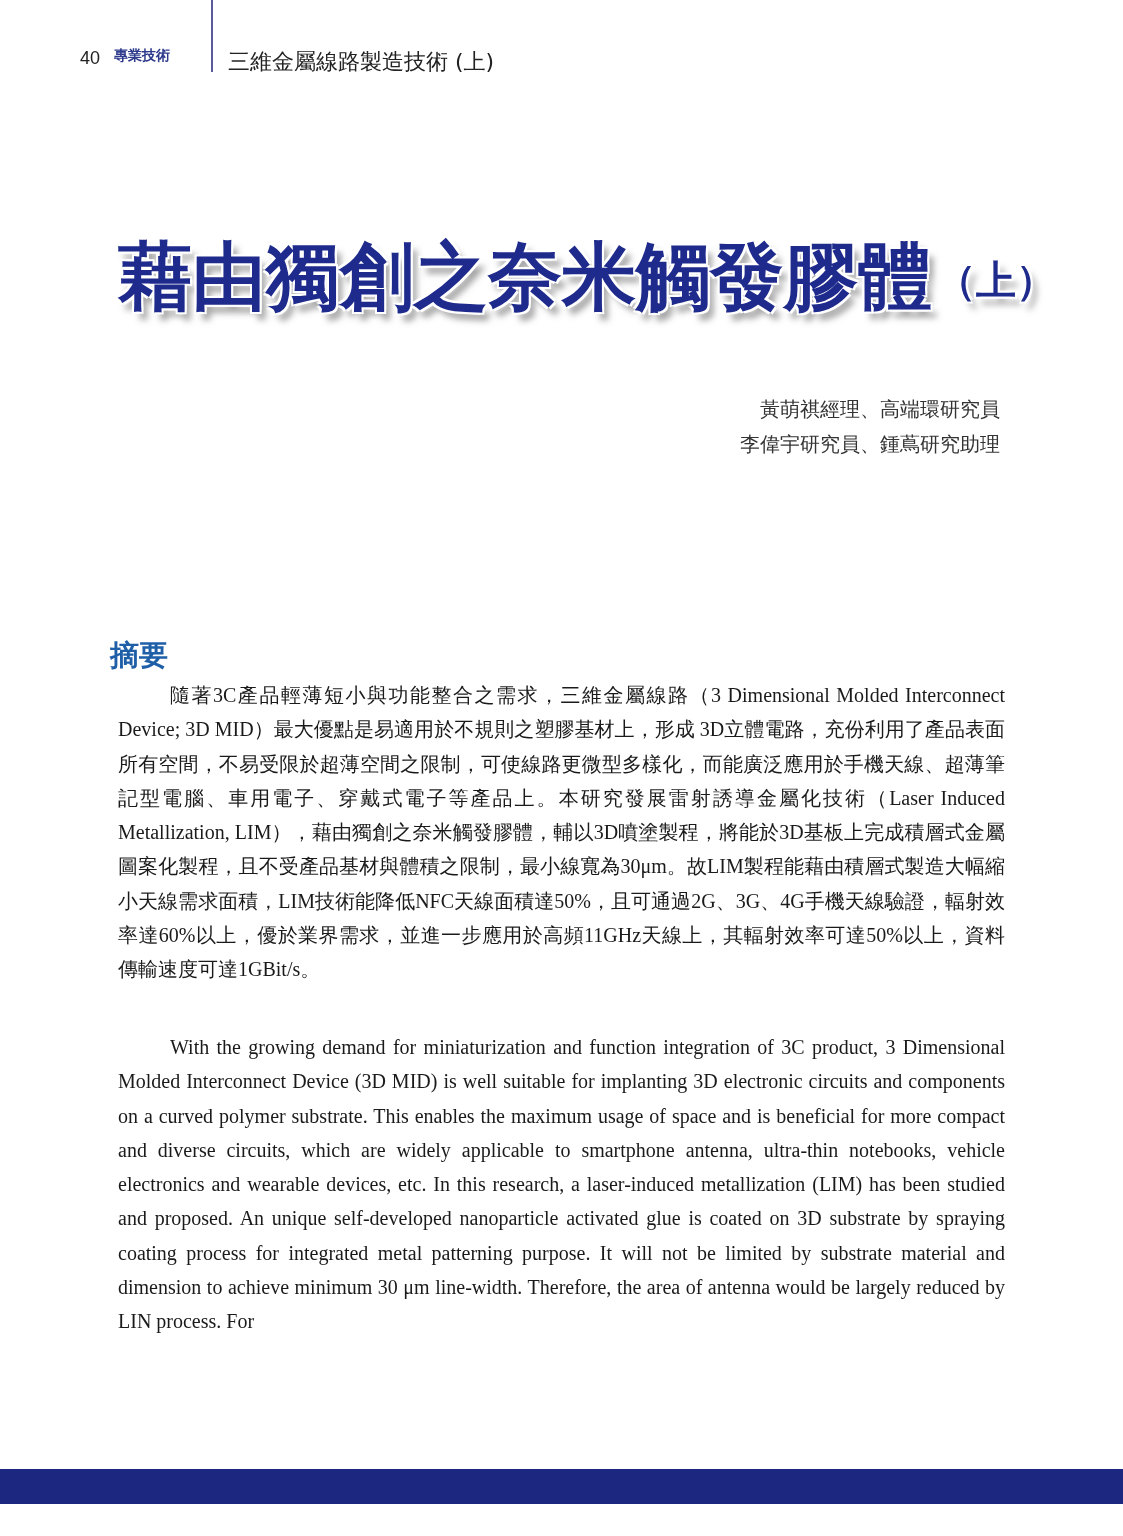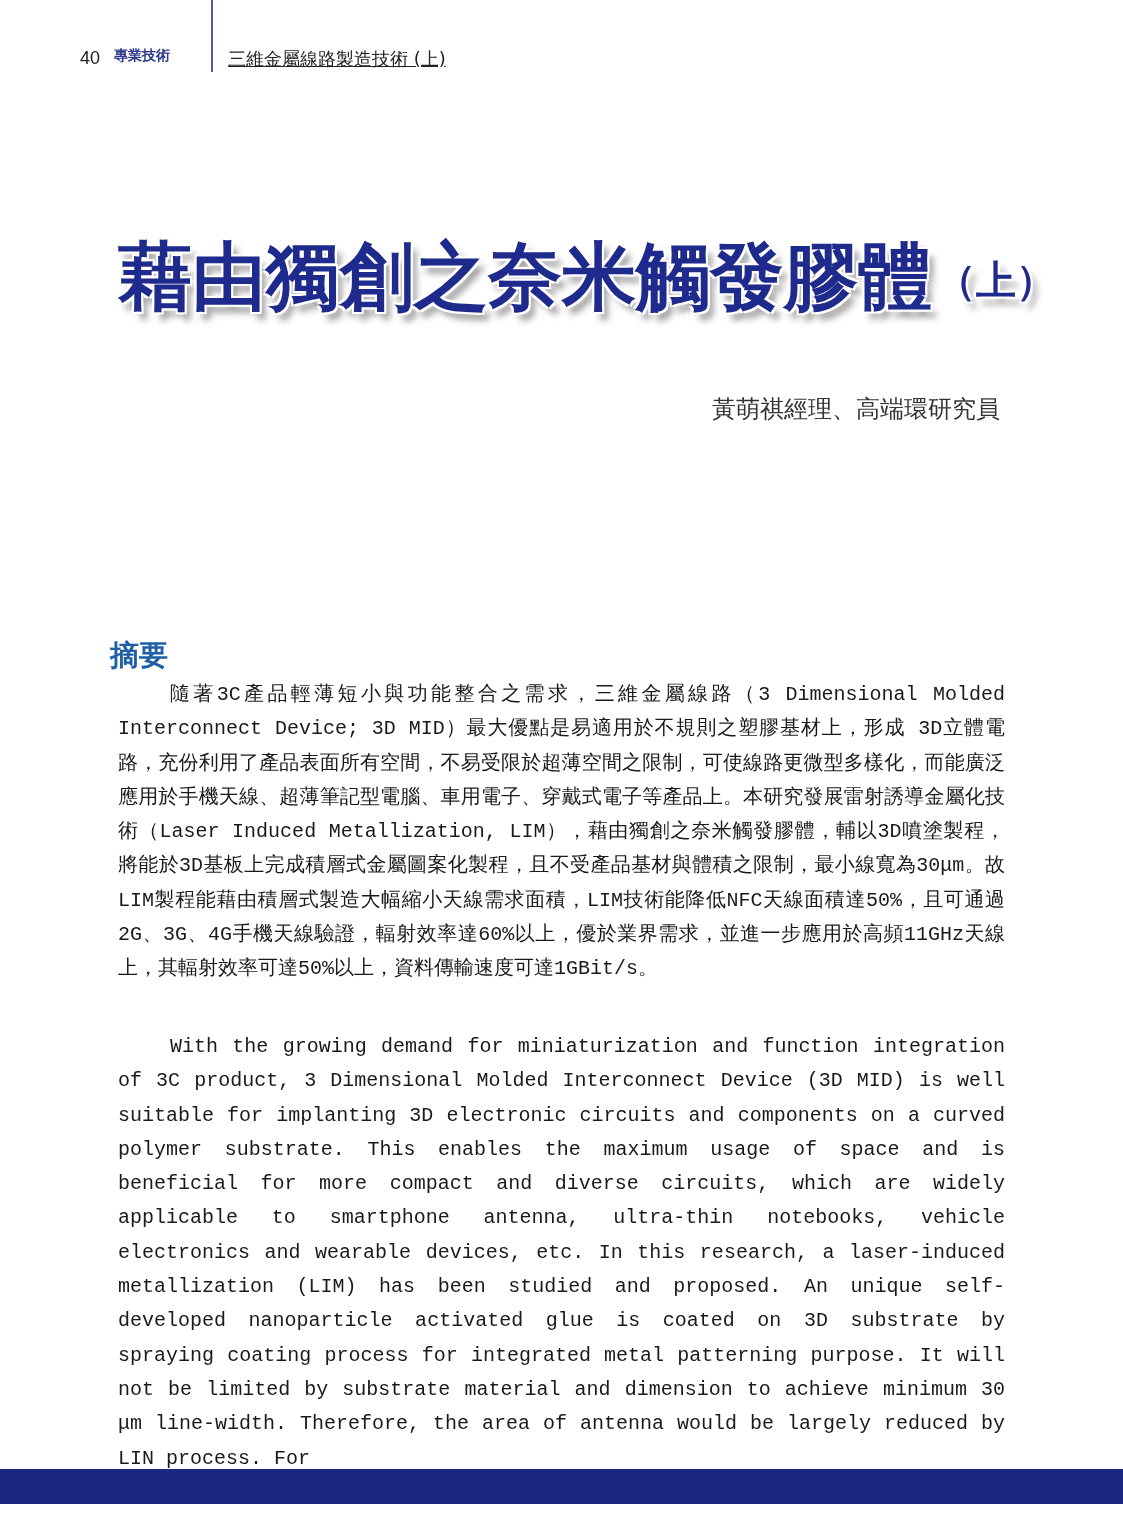--- a/index.html
+++ b/index.html
@@ -1,49 +1,50 @@
 <!DOCTYPE html>
 <html><head>
 <meta charset="utf-8">
 <style>
   html, body { margin:0; padding:0; background:#ffffff; }
   body { width:1123px; height:1536px; position:relative; overflow:hidden;
          font-family:"DejaVu Sans","Liberation Sans",sans-serif; color:#231f20; }
   .vline { position:absolute; left:211px; top:0; width:2px; height:72px; background:#5a5a9c; }
   .page-num { position:absolute; left:80px; top:48px; font-size:18px; color:#222; font-family:"Liberation Sans",sans-serif; }
   .section-label { position:absolute; left:114px; top:47px; font-size:14px; font-weight:bold; color:#2e3a8c; }
-  .running-title { position:absolute; left:228px; top:47px; font-size:18px; color:#222;text-decoration:underline; }
+  .running-title { position:absolute; left:228px; top:47px; font-size:22px; color:#222; }
   .main-title { position:absolute; left:118px; top:228px; font-family:"DejaVu Serif","Liberation Serif",serif;
                 font-weight:bold; font-size:74px; letter-spacing:0px; color:#1f2b8c;
                 text-shadow: 2px 2px 0 #fff, -2px -2px 0 #fff, 2px -2px 0 #fff, -2px 2px 0 #fff,
                              6px 8px 6px rgba(90,90,90,0.55); white-space:nowrap; }
   .main-title .part { font-size:40px; vertical-align:8px; margin-left:4px; }
-  .authors { position:absolute; right:123px; top:392px; text-align:right; font-size:24px; line-height:35px; color:#333;margin-left:40px; }
+  .authors { position:absolute; right:123px; top:392px; text-align:right; font-size:20px; line-height:35px; color:#333;margin-left:40px; }
   .abstract-heading { position:absolute; left:110px; top:636px; font-size:29px; font-weight:bold; color:#1f5fa8; }
   .para { position:absolute; left:118px; width:887px; font-size:20px; line-height:34.3px; color:#1a1a1a;
-          text-align:justify; font-family:Liberation Mono, monospace; }
+          text-align:justify; font-family:Liberation Serif, serif; }
   .para p { margin:0; text-indent:2.6em; }
   .p-zh { top:678px; }
   .p-en { top:1030px; }
   .footer-band { position:absolute; left:0; top:1469px; width:1123px; height:35px; background:#1c2880; }
 </style>
 </head>
 <body>
 
 <div class="vline"></div>
 <div class="page-num">40</div>
 <div class="section-label">專業技術</div>
 <div class="running-title">三維金屬線路製造技術 (上)</div>
 
 <div class="main-title">
   <span>藉由獨創之奈米觸發膠體</span><span class="part">（上）</span>
 </div>
 
 <div class="authors">
   <div>黃萌祺經理、高端環研究員</div>
+  <div>李偉宇研究員、鍾蔦研究助理</div>
 </div>
 
 <div class="abstract-heading">摘要</div>
 
 <div class="para p-zh">
   <p>隨著3C產品輕薄短小與功能整合之需求，三維金屬線路（3 Dimensional Molded Interconnect Device; 3D MID）最大優點是易適用於不規則之塑膠基材上，形成 3D立體電路，充份利用了產品表面所有空間，不易受限於超薄空間之限制，可使線路更微型多樣化，而能廣泛應用於手機天線、超薄筆記型電腦、車用電子、穿戴式電子等產品上。本研究發展雷射誘導金屬化技術（Laser Induced Metallization, LIM），藉由獨創之奈米觸發膠體，輔以3D噴塗製程，將能於3D基板上完成積層式金屬圖案化製程，且不受產品基材與體積之限制，最小線寬為30μm。故LIM製程能藉由積層式製造大幅縮小天線需求面積，LIM技術能降低NFC天線面積達50%，且可通過2G、3G、4G手機天線驗證，輻射效率達60%以上，優於業界需求，並進一步應用於高頻11GHz天線上，其輻射效率可達50%以上，資料傳輸速度可達1GBit/s。</p>
 </div>
 
 <div class="para p-en">
   <p>With the growing demand for miniaturization and function integration of 3C product, 3 Dimensional Molded Interconnect Device (3D MID) is well suitable for implanting 3D electronic circuits and components on a curved polymer substrate. This enables the maximum usage of space and is beneficial for more compact and diverse circuits, which are widely applicable to smartphone antenna, ultra-thin notebooks, vehicle electronics and wearable devices, etc. In this research, a laser-induced metallization (LIM) has been studied and proposed. An unique self-developed nanoparticle activated glue is coated on 3D substrate by spraying coating process for integrated metal patterning purpose. It will not be limited by substrate material and dimension to achieve minimum 30 μm line-width. Therefore, the area of antenna would be largely reduced by LIN process. For</p>

